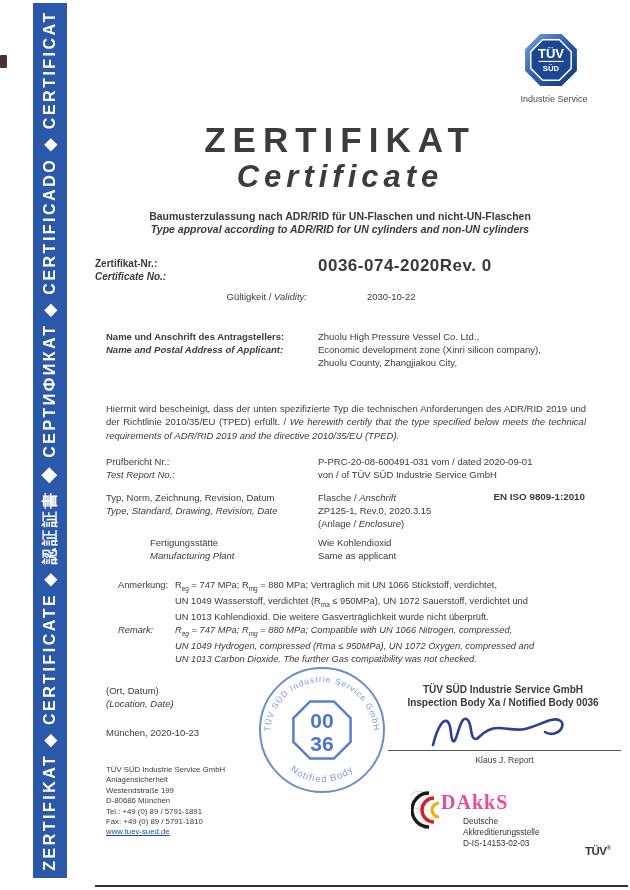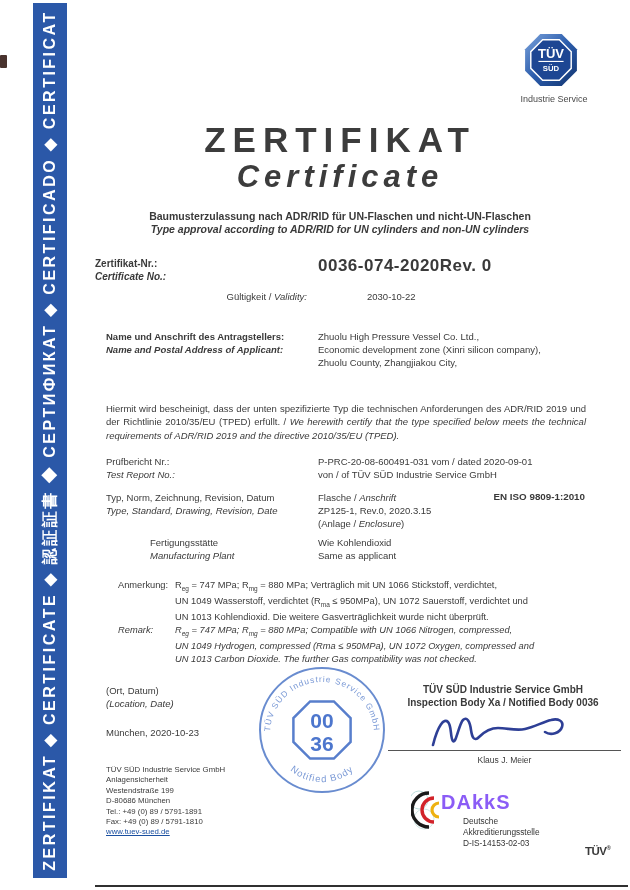--- a/index.html
+++ b/index.html
@@ -71,22 +71,22 @@
   .sig-block { position:absolute; left:383px; top:683px; width:240px; text-align:center; }
   .sig-company { font-size:10px; font-weight:bold; line-height:13px; }
   .sig-svg { position:absolute; left:40px; top:24px; }
   .sig-line { position:absolute; left:5px; top:67px; width:233px; height:1px; background:#555; }
   .sig-name { position:absolute; left:5px; top:72px; width:233px; text-align:center; font-size:8.5px; }
 
   .address { position:absolute; left:106px; top:765px; font-size:7.8px; line-height:10.4px; color:#3a3a3a; }
   .address a { color:#1a4fa0; text-decoration:underline; }
 
   .dakks-arcs { position:absolute; left:411px; top:789px; }
-  .dakks-name { position:absolute; left:441px; top:791px; font-family:Liberation Sans, sans-serif;
-    font-weight:bold; font-size:20px; letter-spacing:1px; color:#8b5cf6; }
+  .dakks-name { position:absolute; left:441px; top:791px; font-family:Liberation Serif, serif;
+    font-weight:bold; font-size:20px; letter-spacing:1px; color:#ec4899; }
   .dakks-lines { position:absolute; left:463px; top:816px; font-size:8.3px; line-height:11px; color:#333; }
 
   .tuv-mark { position:absolute; left:585px; top:845px; font-size:11.5px; font-weight:bold; color:#3a3a3a; letter-spacing:-0.5px; }
   .tuv-mark sup { font-size:6px; }
 </style>
 </head>
 <body>
 
 <div class="page">
 
@@ -212,21 +212,21 @@
     </svg>
   </div>
 
   <div class="sig-block">
     <div class="sig-company">TÜV SÜD Industrie Service GmbH</div>
     <div class="sig-company">Inspection Body Xa / Notified Body 0036</div>
     <svg class="sig-svg" width="155" height="46" viewBox="0 0 155 46">
       <path d="M 10,38 C 15,18 21,11 25,15 C 29,19 27,31 30,34 C 33,37 36,17 40,13 C 44,9 47,15 48,23 C 49,30 51,35 56,30 C 62,24 68,21 75,21 C 84,21 93,24 102,22 C 111,20 120,15 128,13 C 135,11 141,14 139,20 C 137,26 128,29 122,25" fill="none" stroke="#2e3f96" stroke-width="2.6" stroke-linecap="round" stroke-linejoin="round"></path>
     </svg>
     <div class="sig-line"></div>
-    <div class="sig-name">Klaus J. Meier</div>
+    <div class="sig-name">Klaus J. Report</div>
   </div>
 
   <div class="address">
     <div>TÜV SÜD Industrie Service GmbH</div>
     <div>Anlagensicherheit</div>
     <div>Westendstraße 199</div>
     <div>D-80686 München</div>
     <div>Tel.: +49 (0) 89 / 5791-1891</div>
     <div>Fax: +49 (0) 89 / 5791-1810</div>
     <a href="#">www.tuev-sued.de</a>

